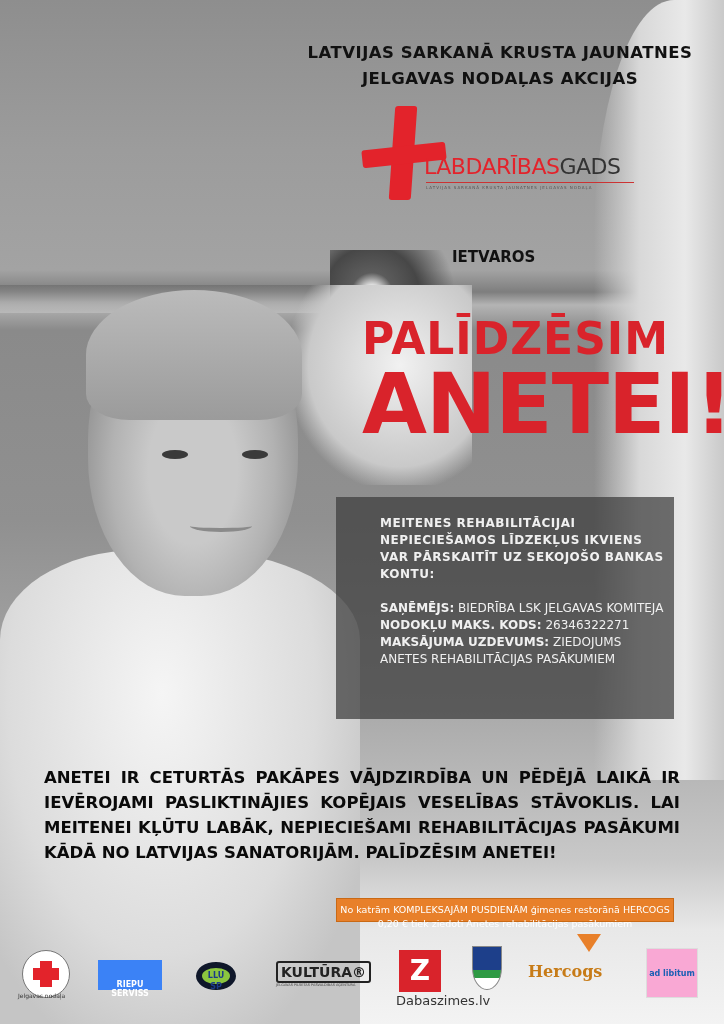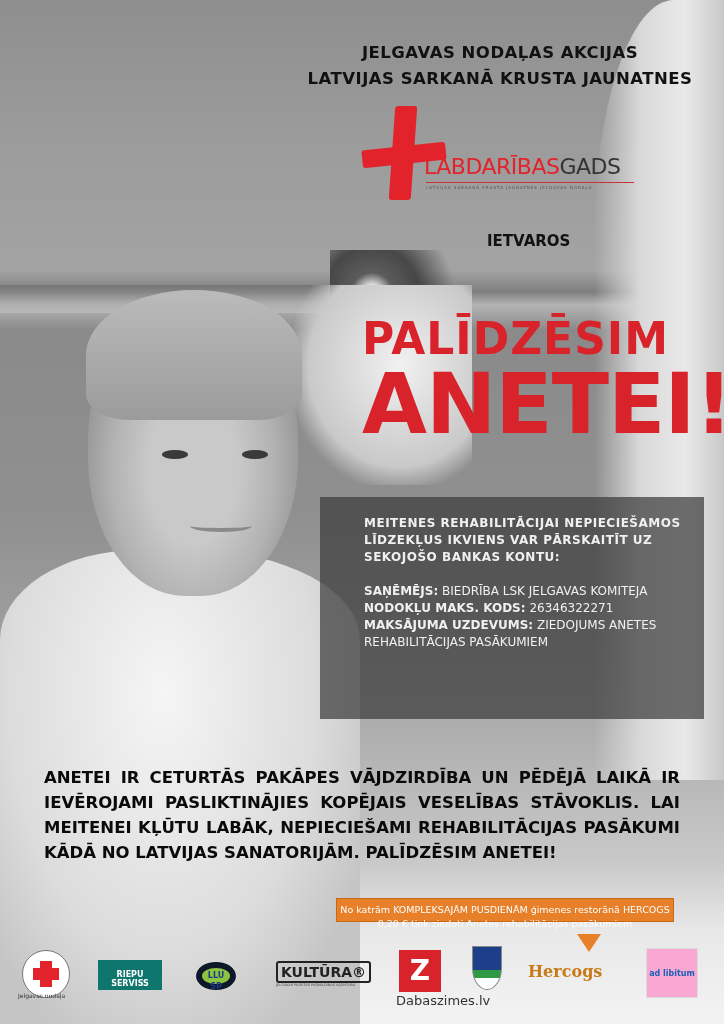--- a/index.html
+++ b/index.html
@@ -34,42 +34,42 @@
     .header { position:absolute; left:300px; top:40px; width:400px; text-align:center;
       font-weight:bold; font-size:16.5px; line-height:26px; color:#111; letter-spacing:0.5px; }
     .logo { position:absolute; left:362px; top:104px; width:270px; height:96px; }
     .logo .cross-v { position:absolute; left:30px; top:2px; width:22px; height:94px; background:#e3232b; transform:skewX(-4deg); border-radius:3px; }
     .logo .cross-h { position:absolute; left:0; top:42px; width:84px; height:18px; background:#e3232b; transform:rotate(-6deg); border-radius:3px; }
     .logo .word { position:absolute; left:62px; top:50px; font-size:22px; letter-spacing:-0.5px; }
     .logo .w1 { color:#e3232b; }
     .logo .w2 { color:#333; }
     .logo .rule { position:absolute; left:64px; top:78px; width:208px; height:1px; background:#c33; }
     .logo .sub { position:absolute; left:64px; top:81px; font-size:4px; color:#555; letter-spacing:1px; white-space:nowrap; }
-    .ietvaros { position:absolute; left:452px; top:232px; font-weight:bold; font-size:15px; color:#111;margin-left:35px; }
+    .ietvaros { position:absolute; left:452px; top:248px; font-weight:bold; font-size:15px; color:#111; }
     .title1 { position:absolute; left:362px; top:315px; font-weight:bold; font-size:44px; color:#d9232b; letter-spacing:1px; line-height:48px; }
     .title2 { position:absolute; left:362px; top:360px; font-weight:bold; font-size:84px; color:#d9232b; line-height:88px; letter-spacing:-1px; }
 
-    .info-box { position:absolute; left:320px; top:497px; width:384px; height:222px;
+    .info-box { position:absolute; left:336px; top:497px; width:338px; height:222px;
       background:rgba(60,60,60,.72); color:#f0f0f0; padding:18px 10px 0 44px; font-size:12px; line-height:17px; }
     .info-box .intro { font-weight:bold; letter-spacing:0.5px; margin-bottom:17px; }
     .info-box .row b { font-weight:bold; }
     .info-box .gap { height:17px; }
 
     .body-text { position:absolute; left:44px; top:765px; width:636px; font-weight:bold; font-size:16.5px; line-height:25px; color:#0a0a0a; text-align:justify; text-align-last:left; }
 
     .promo { position:absolute; left:336px; top:898px; width:338px; height:24px; background:#e8802a; color:#fff;
       font-size:9.5px; line-height:14px; text-align:center; padding-top:4px; border:1px solid #c96915; }
     .promo-tail { position:absolute; left:577px; top:934px; width:0; height:0; border-left:12px solid transparent; border-right:12px solid transparent; border-top:18px solid #e8802a; }
 
     .sponsor { position:absolute; }
     .s-lsk { left:22px; top:950px; width:48px; height:48px; border-radius:50%; border:1px solid #777; background:#fff; }
     .s-lsk .c1 { position:absolute; left:17px; top:10px; width:12px; height:26px; background:#e3232b; }
     .s-lsk .c2 { position:absolute; left:10px; top:17px; width:26px; height:12px; background:#e3232b; }
     .s-lsk-label { left:18px; top:992px; font-size:6px; color:#333; white-space:nowrap; }
-    .s-riepu { left:98px; top:960px; width:64px; height:30px; background:#0f766e; color:#fff; font-size:8px; font-weight:bold; text-align:center; padding-top:10px; }
+    .s-riepu { left:98px; top:960px; width:64px; height:30px; background:#3b82f6; color:#fff; font-size:8px; font-weight:bold; text-align:center; padding-top:20px; }
     .s-llu { left:196px; top:962px; width:40px; height:28px; border-radius:50%; background:#8bc53f; border:6px solid #0f172a; color:#1a3a8a; font-size:8px; font-weight:bold; text-align:center; line-height:11px; padding-top:2px; }
     .s-kult { left:276px; top:961px; width:82px; height:26px; }
     .s-kult .k { display:inline-block; border:2px solid #222; font-weight:bold; font-size:14px; color:#222; padding:0 3px; line-height:18px; border-radius:3px; }
     .s-kult .ks { font-size:3.5px; color:#444; white-space:nowrap; }
     .s-dz { left:399px; top:950px; width:42px; height:42px; background:#d9232b; color:#fff; font-weight:bold; font-size:28px; text-align:center; line-height:42px; }
     .s-dz-label { left:396px; top:993px; font-size:13px; color:#333;text-align:right; }
     .s-jelg { left:472px; top:946px; width:30px; height:44px; border-radius:0 0 50% 50%; background:linear-gradient(180deg,#1d3f8a 0,#1d3f8a 55%,#2e9a44 55%,#2e9a44 75%,#fff 75%); border:1px solid #888; }
     .s-herc { left:528px; top:962px; width:100px; height:24px; color:#c77b17; font-family:"DejaVu Serif", serif; font-weight:bold; font-size:16px; }
     .s-adl { left:646px; top:948px; width:52px; height:50px; background:#f9a8d4; border:1px solid #ddd; color:#1a5fb4; font-size:8px; font-weight:bold; text-align:center; padding-top:20px; }
   </style>
@@ -85,22 +85,22 @@
 <div class="girl">
   <div class="shirt"></div>
   <div class="head"></div>
   <div class="hair"></div>
   <div class="eye" style="left:162px"></div>
   <div class="eye" style="left:242px"></div>
   <div class="mouth"></div>
 </div>
 
 <div class="header">
+  <div>LATVIJAS SARKANĀ KRUSTA JAUNATNES</div>
   <div>JELGAVAS NODAĻAS AKCIJAS</div>
-  <div>LATVIJAS SARKANĀ KRUSTA JAUNATNES</div>
 </div>
 
 <div class="logo">
   <div class="cross-v"></div>
   <div class="cross-h"></div>
   <div class="word">
     <span class="w1">LABDARĪBAS</span><span class="w2">GADS</span>
   </div>
   <div class="rule"></div>
   <div class="sub">LATVIJAS SARKANĀ KRUSTA JAUNATNES JELGAVAS NODAĻA</div>

